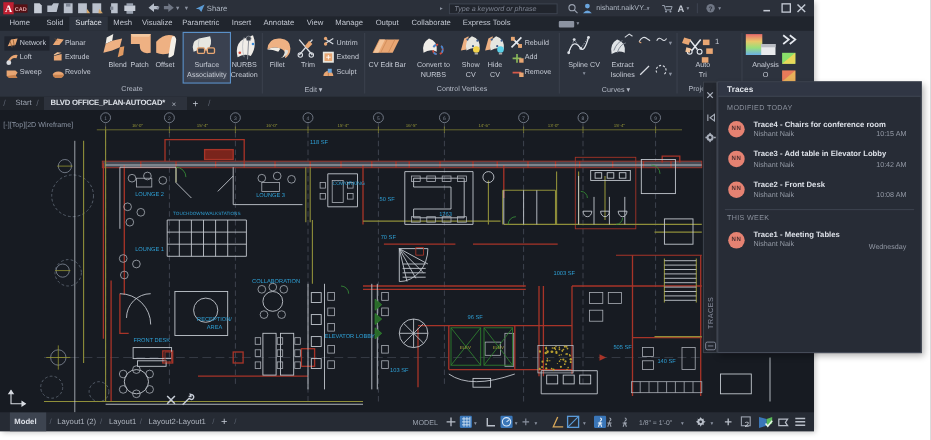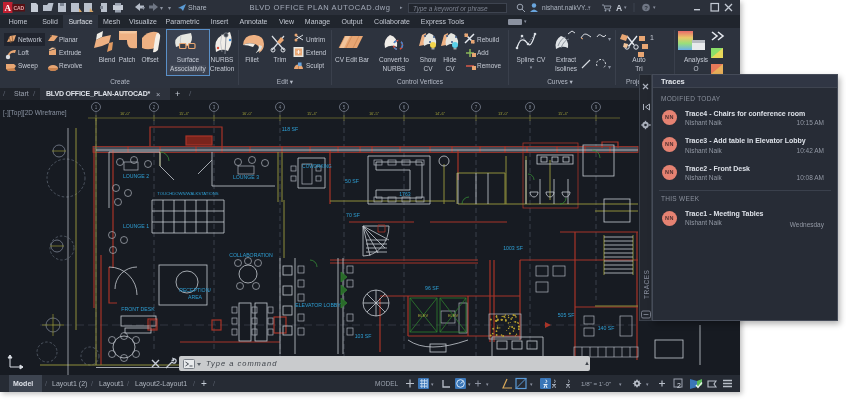--- a/index.html
+++ b/index.html
@@ -87,21 +87,20 @@
         <line x1="634" y1="3" x2="634" y2="12" stroke="#3c424e" stroke-width="1"></line>
 
         <circle cx="646" cy="7.5" r="3.8" fill="#6f7684"></circle>
         <text x="646" y="10" font-size="6" fill="#2b303a" text-anchor="middle" font-weight="bold">?</text>
         <text x="653" y="9" font-size="5" fill="#8b92a0">▾</text>
 
         <rect x="694" y="9" width="6" height="1.4" fill="#c4cad4"></rect>
         <rect x="711" y="3.5" width="7.5" height="7.5" fill="none" stroke="#c4cad4" stroke-width="1.2"></rect>
         <path d="M725 4 l7 7 M732 4 l-7 7" stroke="#c4cad4" stroke-width="1.3"></path>
       </svg>
-      <div id="title-text">BLVD OFFICE PLAN AUTOCAD.dwg</div>
       <div id="searchbox">
           <span>Type a keyword or phrase</span>
         </div>
       <div class="abs" style="left:400px;top:4px;font-size:5px;color:#8b92a0">▸</div>
     </div>
     <div id="tabrow">
       <div class="rtab" style="left:6px;width:24px;">Home</div>
       <div class="rtab" style="left:40px;width:20px;">Solid</div>
       <div class="rtab" style="left:63px;width:35px;background:#2d333e;color:#dde1e8;">Surface</div>
       <div class="rtab" style="left:99px;width:25px;">Mesh</div>
@@ -746,29 +745,20 @@
         <path d="M338 12 v-6 h8 l-2 3 2 3 z" fill="none" stroke="#b8bec8" stroke-width="1.1"></path>
         <path d="M353 5.5 h9 M353 8.5 h9 M353 11.5 h9" stroke="#b8bec8" stroke-width="1.4"></path>
       </svg>
     </div>
     <div id="cmdicons">
       <svg class="abs" style="left:148px;top:356px" width="32" height="15" viewBox="0 0 32 15">
         <path d="M4 4 l7 7 M11 4 l-7 7" stroke="#c6ccd6" stroke-width="1.4"></path>
         <path d="M18 12 l6-6 M24 6 a2.2 2.2 0 1 0 3-3 l-2-0.5 0.5 2 -2 0" stroke="#c6ccd6" stroke-width="1.3" fill="none"></path>
       </svg>
     </div>
-    <div id="cmdbar">
-      <svg class="abs" style="left:4px;top:2.5px" width="18" height="10" viewBox="0 0 18 10">
-        <rect x="0.5" y="0.5" width="11" height="9" rx="1" fill="#e8eaec" stroke="#7a8088"></rect>
-        <path d="M2.5 3 l3 2 -3 2 M6.5 7 h3" stroke="#4a5058" stroke-width="1" fill="none"></path>
-        <path d="M14 4 l2 3 2-3 z" fill="#5a6068"></path>
-      </svg>
-      <span class="abs" style="left:27px;top:3px;font-size:7.5px;font-style:italic;color:#3e434a;letter-spacing:1px;">Type a command</span>
-      <span class="abs" style="left:405px;top:3.5px;font-size:6px;color:#3e434a;">▲</span>
-    </div>
   </div>
   <div id="pstrip">
     <svg class="abs" style="left:0;top:0" width="12" height="245" viewBox="0 0 12 245">
       <path d="M3 9 l5 5 M8 9 l-5 5" stroke="#aab0bc" stroke-width="1.2"></path>
       <path d="M3.5 29 v6 M5.5 32 l4-3 v6 z" stroke="#aab0bc" stroke-width="1" fill="none"></path>
       <g fill="#aab0bc">
           <circle cx="5.5" cy="50" r="3.2"></circle>
           <circle cx="5.5" cy="50" r="1.3" fill="#23272f"></circle>
       <rect x="4.8" y="45.8" width="1.4" height="2"></rect>
           <rect x="4.8" y="52.2" width="1.4" height="2"></rect>

